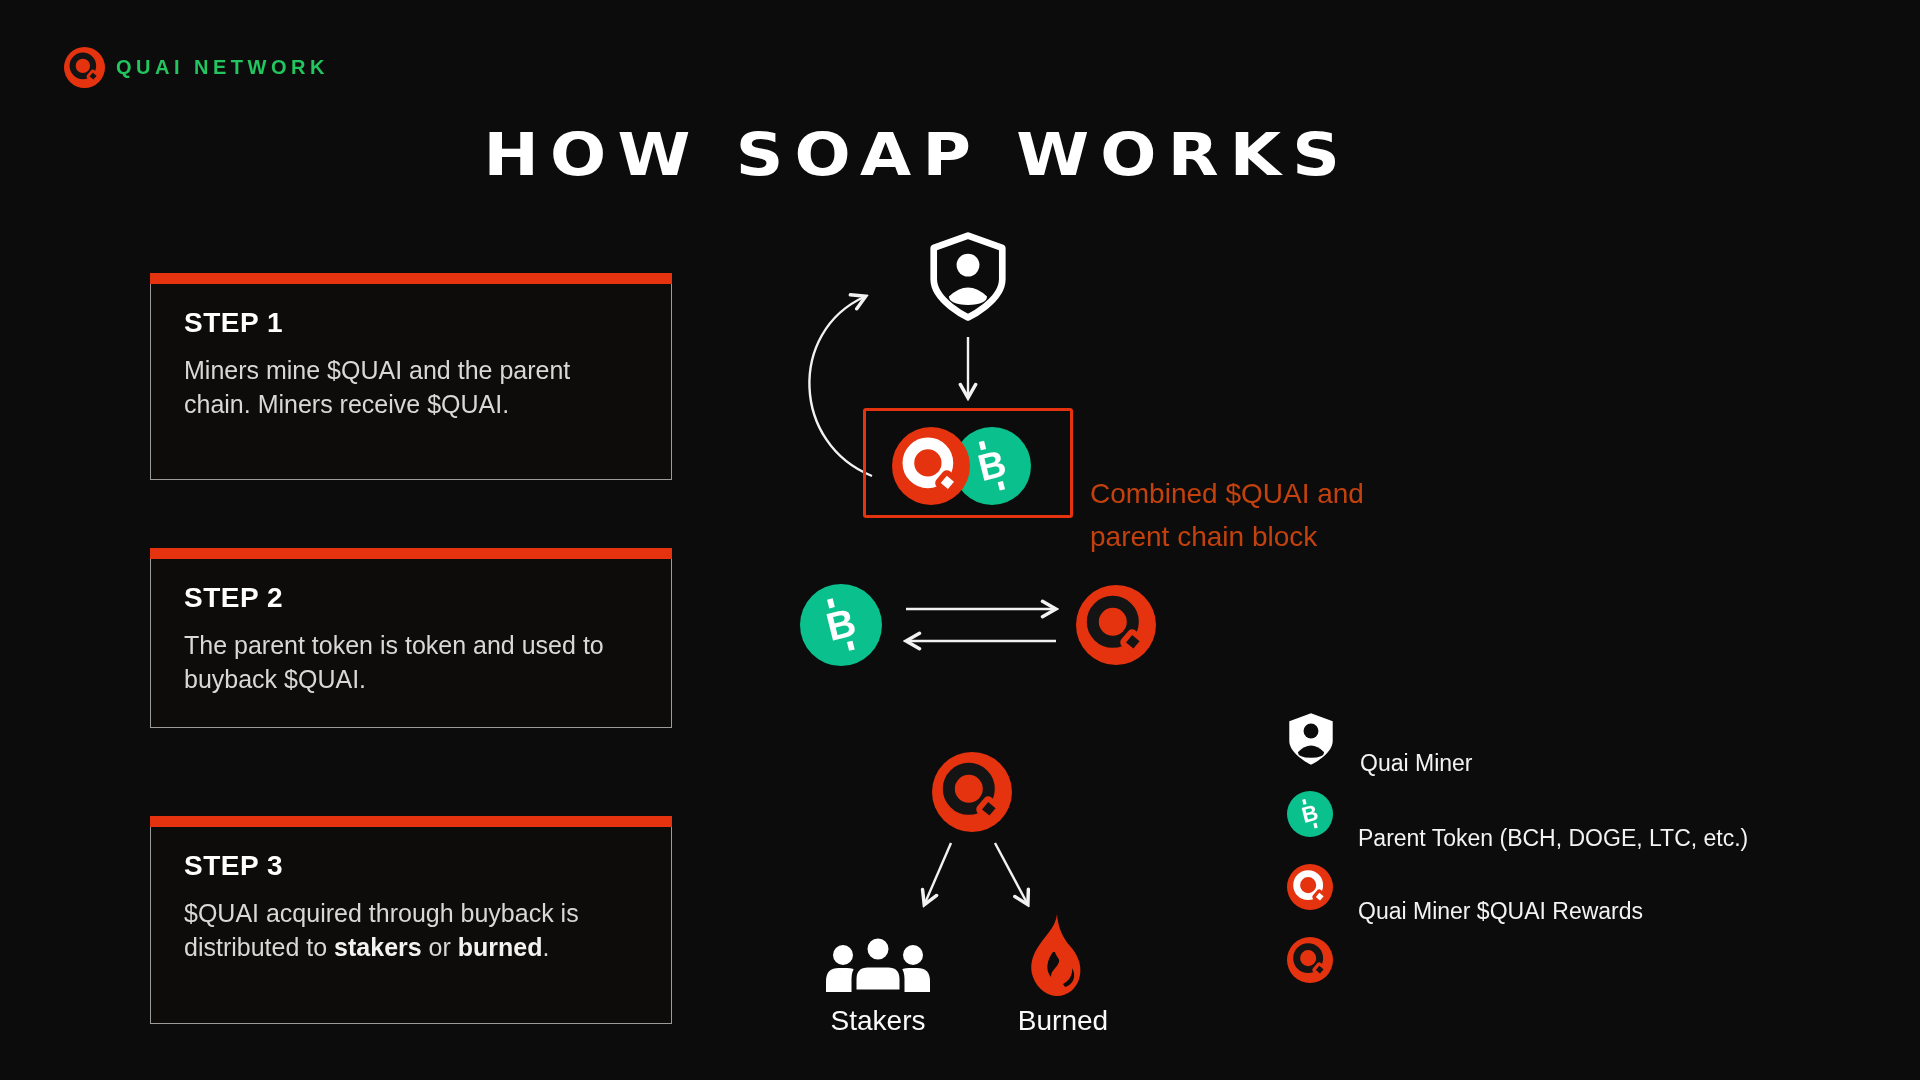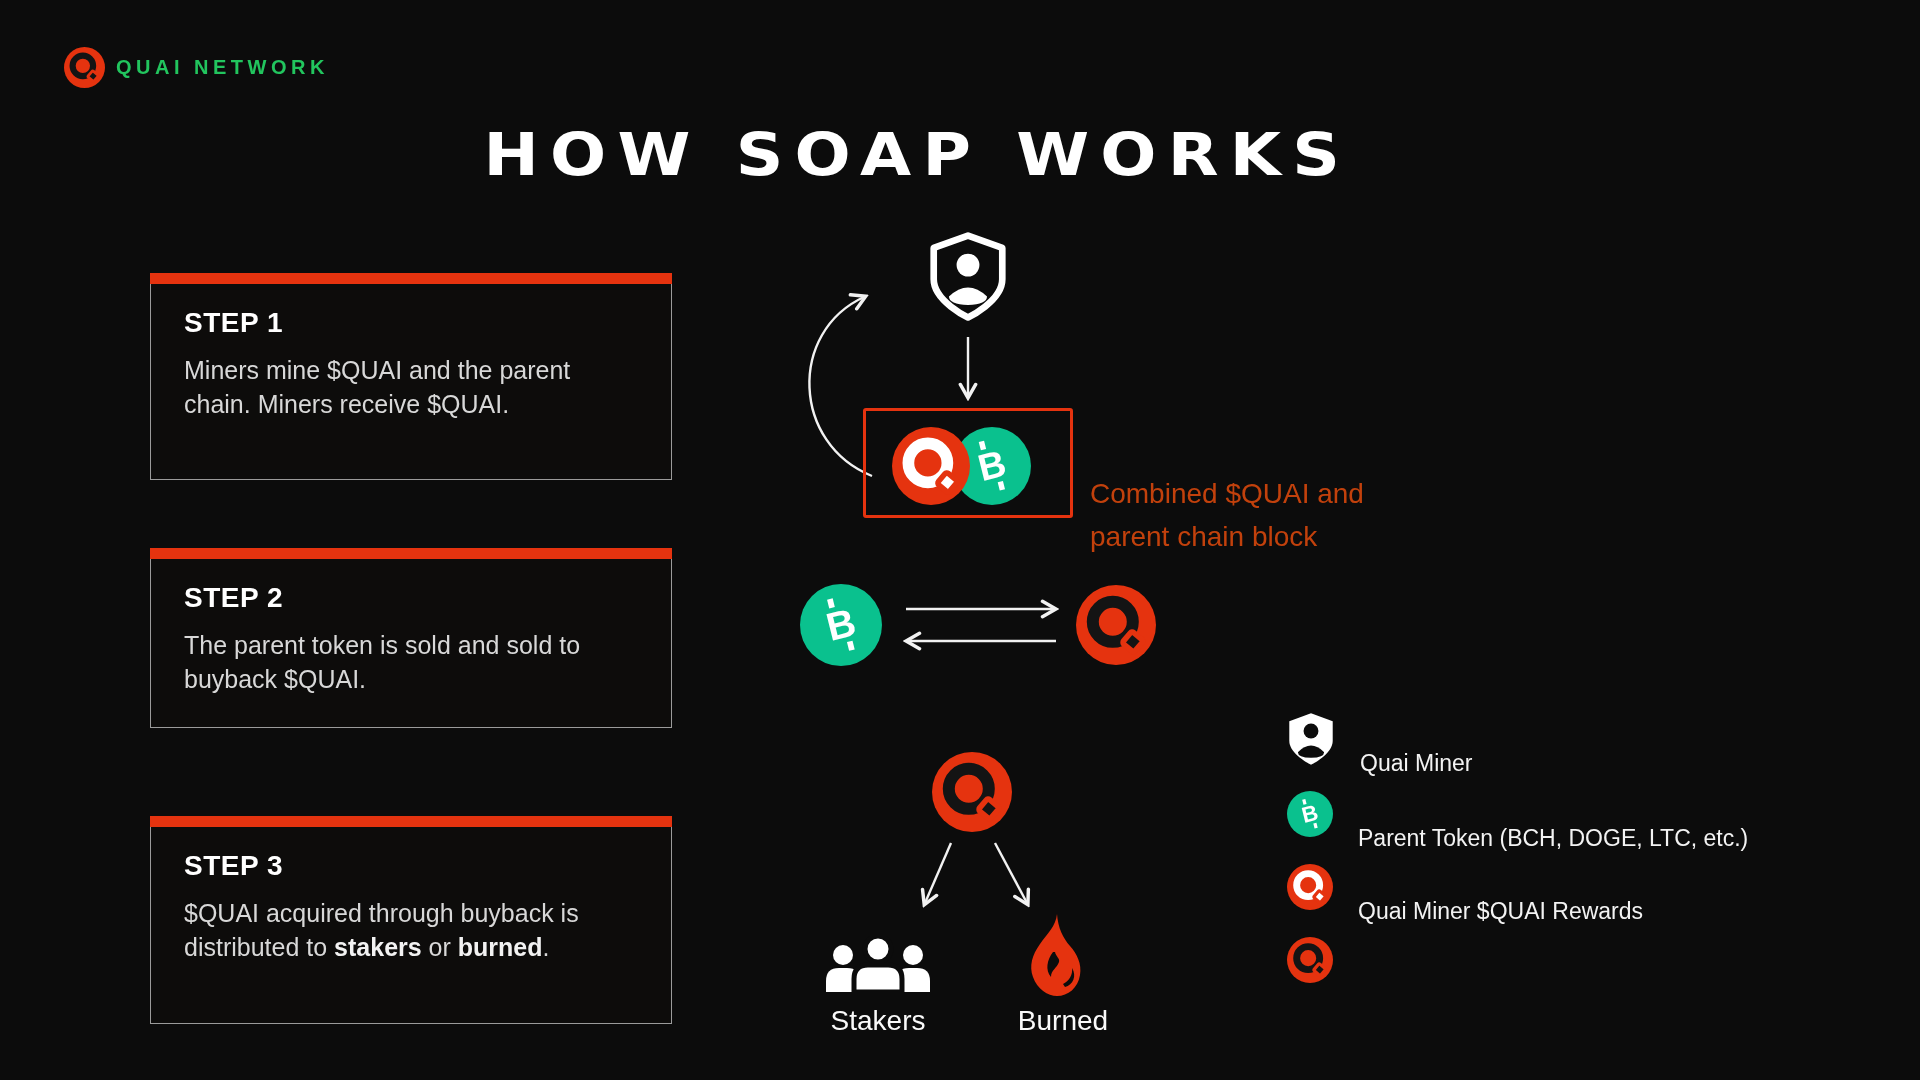--- a/index.html
+++ b/index.html
@@ -136,21 +136,21 @@
 
   <section id="step1" class="step">
     <div class="step-bar"></div>
     <h2 class="step-label">STEP 1</h2>
     <p class="step-text"><span>Miners mine $QUAI and the parent</span><br><span>chain. Miners receive $QUAI.</span></p>
   </section>
 
   <section id="step2" class="step">
     <div class="step-bar"></div>
     <h2 class="step-label">STEP 2</h2>
-    <p class="step-text"><span>The parent token is sold and sold to</span><br><span>buyback $QUAI.</span></p>
+    <p class="step-text"><span>The parent token is token and used to</span><br><span>buyback $QUAI.</span></p>
   </section>
 
   <section id="step3" class="step">
     <div class="step-bar"></div>
     <h2 class="step-label">STEP 3</h2>
     <p class="step-text"><span>$QUAI acquired through buyback is</span><br><span>distributed to </span><b>stakers</b><span> or </span><b>burned</b><span>.</span></p>
   </section>
 
   <svg id="miner-shield" class="abs" viewBox="0 0 84 94">
       <use href="#sym-shield-outline"></use>

